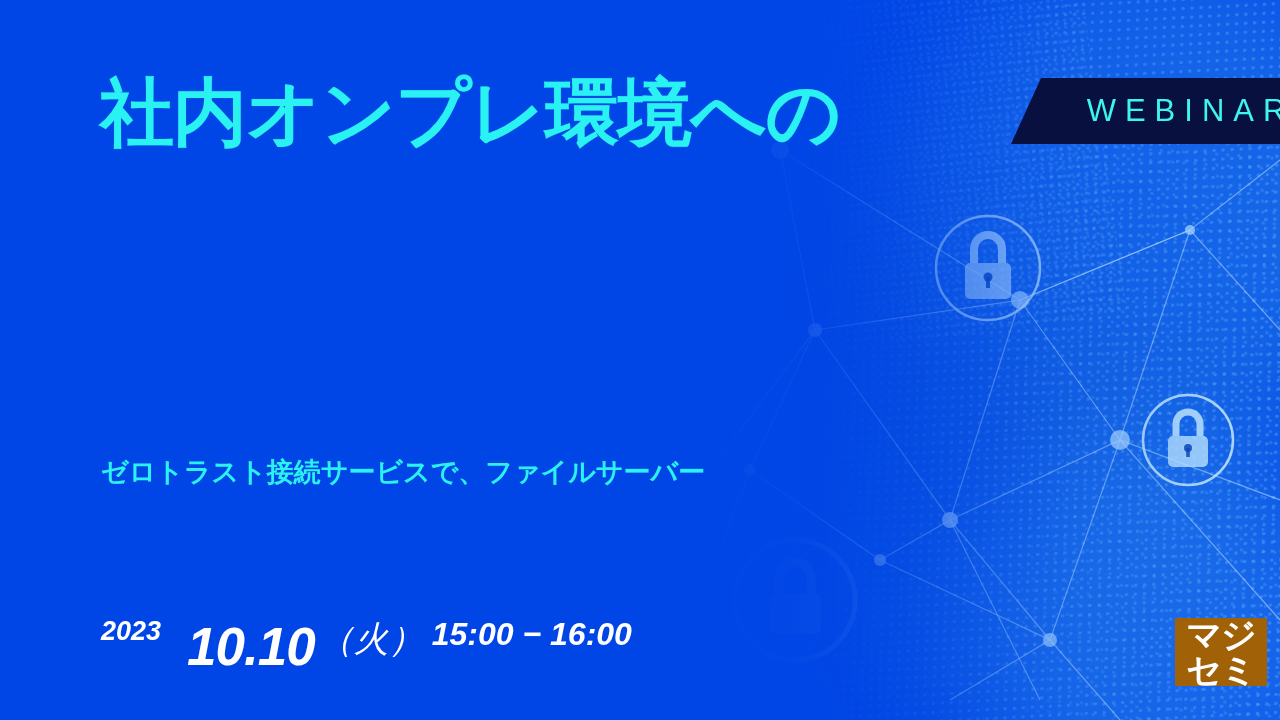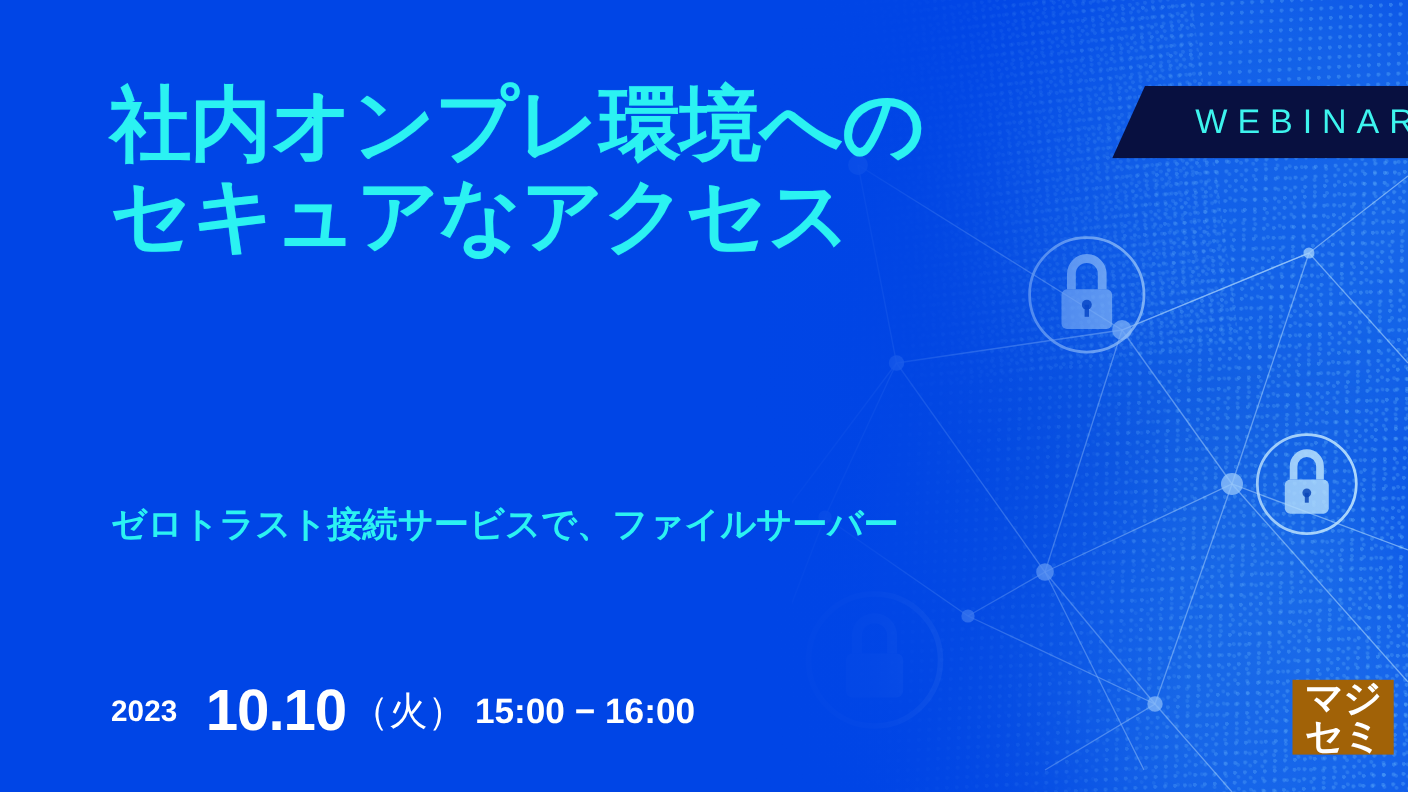--- a/index.html
+++ b/index.html
@@ -107,36 +107,37 @@
   }
 
   
   #subtitle-block {
     position:absolute;
     left:101px; top:449px;
     z-index:5;
   }
   #subtitle-block .sline {
     color:#2bf2f2;
-    font-size:32px;
+    font-size:27px;
     font-weight:bold;
     line-height:1.72;
     letter-spacing:0px;
     white-space:nowrap;
   }
 
   
   #date-block {
     position:absolute;
     left:101px; top:616px;
     z-index:5;
     display:flex;
-    align-items:center;
+    align-items:flex-start;
     color:#ffffff;
     white-space:nowrap;
+    font-style:italic;
   }
   #date-block .year   { font-size:27px; font-weight:bold; letter-spacing:0px; }
   #date-block .day    { font-size:53px; font-weight:bold; margin-left:26px; letter-spacing:-1px; }
   #date-block .dow    { font-size:35px; font-weight:normal; margin-left:4px; }
   #date-block .time   { font-size:32px; font-weight:bold; margin-left:8px; letter-spacing:0px; }
 
   
   #logo {
     position:absolute;
     left:1175px; top:618px;
@@ -228,21 +229,20 @@
 
     <div class="bg-fade"></div>
   </div>
 
   <div id="webinar-badge">
     <span class="label">WEBINAR</span>
   </div>
 
   <div id="title-block">
     <div class="tline">社内オンプレ環境への</div>
-    <div class="tline">セキュアなアクセス</div>
   </div>
 
   <div id="subtitle-block">
     <div class="sline">ゼロトラスト接続サービスで、ファイルサーバー</div>
   </div>
 
   <div id="date-block">
     <span class="year">2023</span>
     <span class="day">10.10</span>
     <span class="dow">（火）</span>

